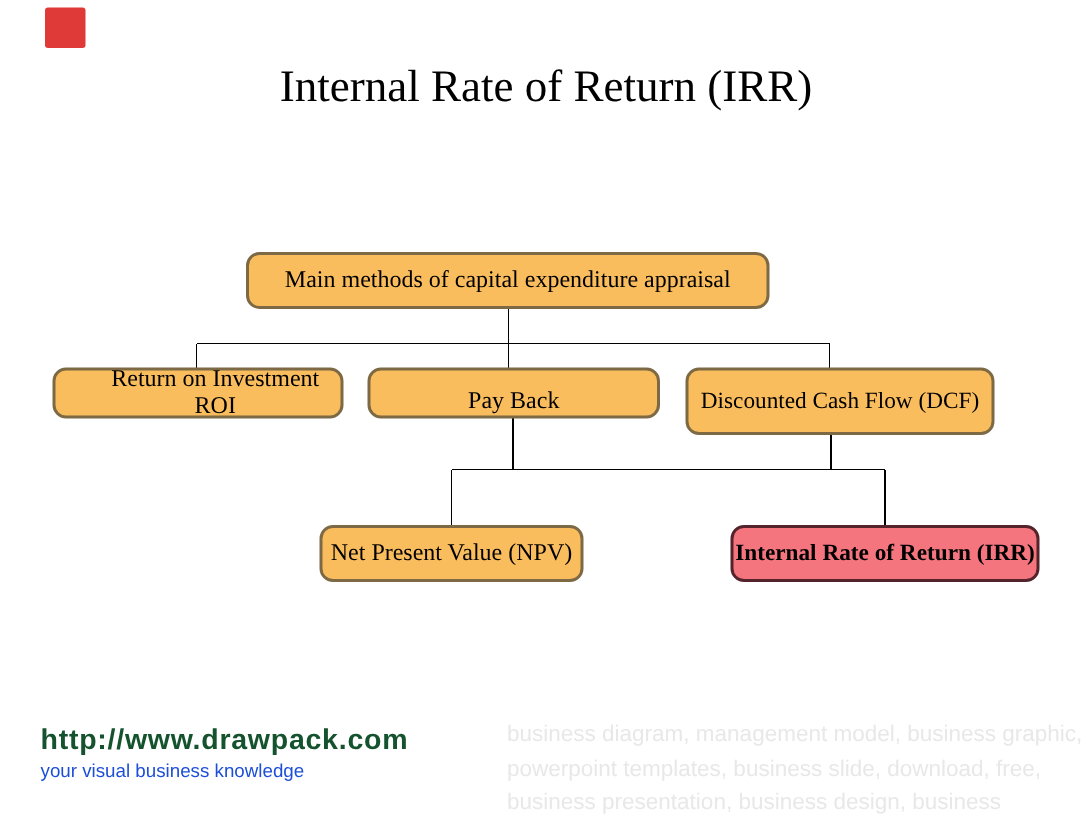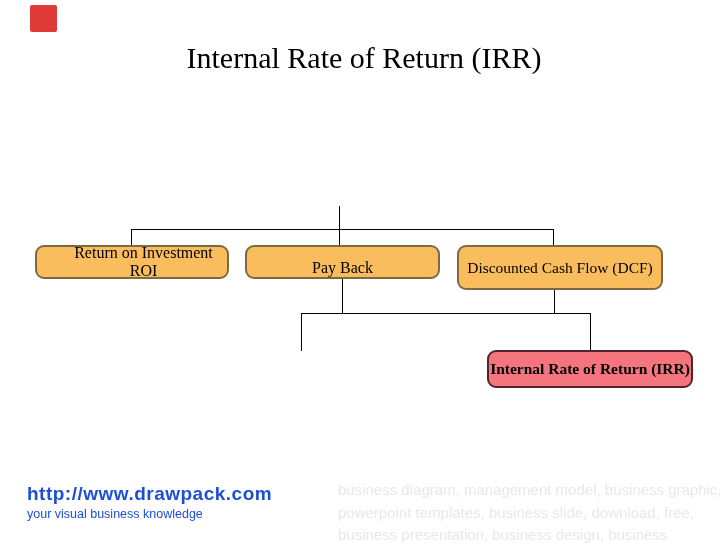--- a/index.html
+++ b/index.html
@@ -73,21 +73,21 @@
   #node-npv     { left: 213px; top: 350px; width: 176px; height: 38px; }
   #node-irr     { left: 487px; top: 350px; width: 206px; height: 38px; }
   
   .footer-url {
     position: absolute;
     left: 27px;
     top: 483px;
     font-family: "Liberation Sans", "DejaVu Sans", sans-serif;
     font-size: 19px;
     font-weight: 700;
-    color: #1d4ed8;
+    color: #14532d;
     letter-spacing: 0.5px;
   }
   .footer-tagline {
     position: absolute;
     left: 27px;
     top: 507px;
     font-family: "Liberation Sans", "DejaVu Sans", sans-serif;
     font-size: 12.5px;
     font-weight: 400;
     color: #1d4ed8;
@@ -119,33 +119,39 @@
              M131 229 L131 246
              M339 229 L339 246
              M553 229 L553 246
              M342 278 L342 313
              M554 278 L554 313
              M301 313 L590 313
              M301 313 L301 351
              M590 313 L590 351" stroke="#000000" stroke-width="1" fill="none" shape-rendering="crispEdges"></path>
   </svg>
 
+  <div class="node" id="node-root">
+    <span>Main methods of capital expenditure appraisal</span>
+  </div>
 
   <div class="node" id="node-roi">
     <span>Return on Investment ROI</span>
   </div>
 
   <div class="node" id="node-payback">
     <span>Pay Back</span>
   </div>
 
   <div class="node" id="node-dcf">
     <span>Discounted Cash Flow (DCF)</span>
   </div>
 
+  <div class="node" id="node-npv">
+    <span>Net Present Value (NPV)</span>
+  </div>
 
   <div class="node highlight" id="node-irr">
     <span>Internal Rate of Return (IRR)</span>
   </div>
 
   <div class="footer-url">http://www.drawpack.com</div>
 
   <div class="footer-tagline">your visual business knowledge</div>
 
   <div class="footer-keywords">

